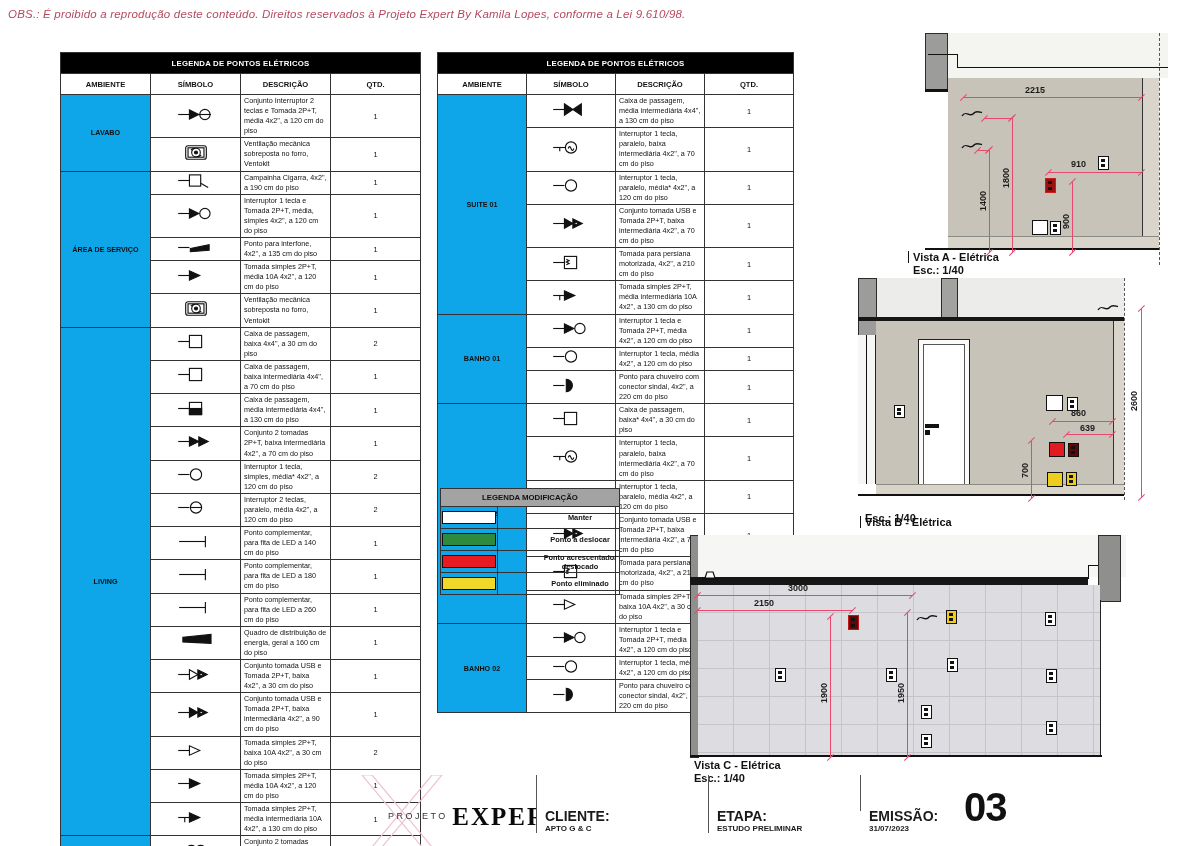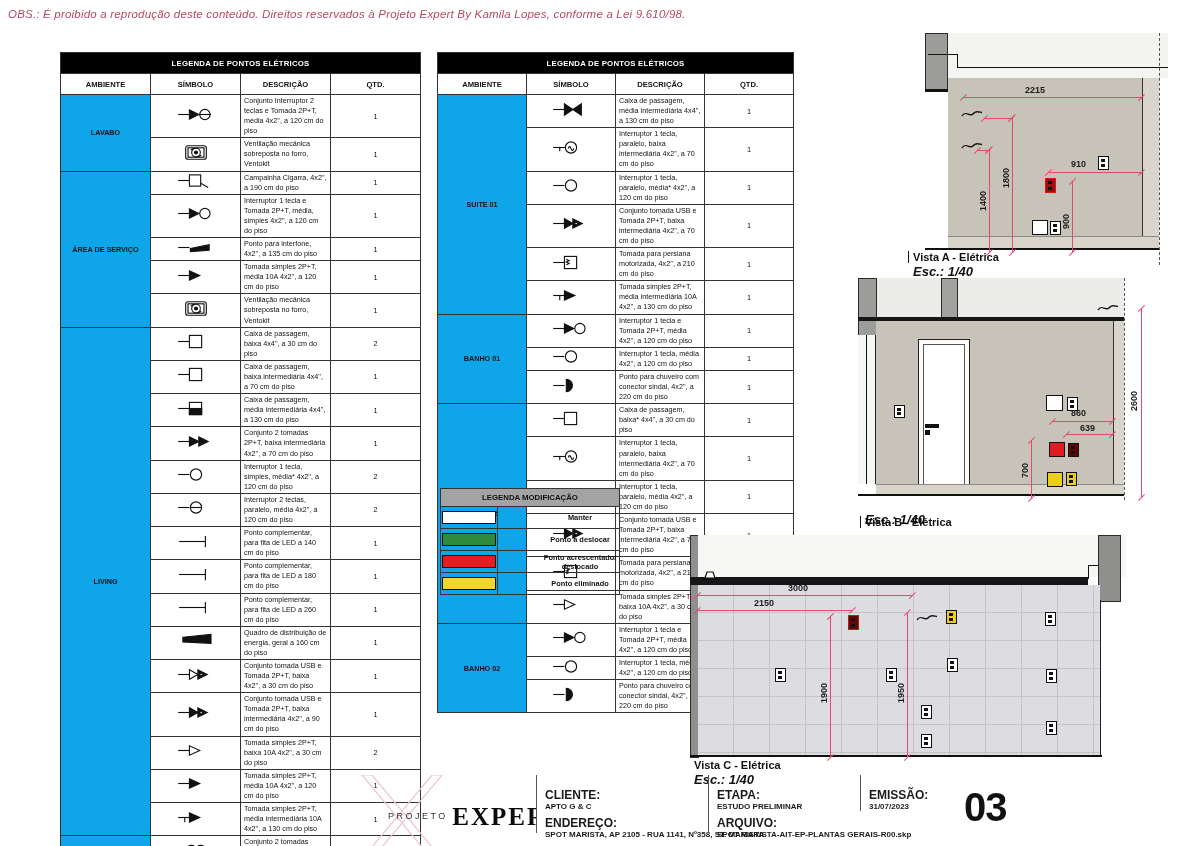--- a/index.html
+++ b/index.html
@@ -32,21 +32,21 @@
   .vista div{position:absolute;}
   .wall{background:var(--wall,#c8c3b9);}
   .band{background:#f4f4f1;}
   .colm{background:#9c9c9a;border:1px solid #2b2b2b;}
   .slab{background:#161616;}
   .base{background:#d8d4c9;border-top:1px solid #8a8a85;}
   .edge{background:#333;}
   .blk{background:#111;}
   .dash{border-left:1px dashed #555;width:0;}
   .vlabel{font-size:11px;font-weight:bold;border-left:1.2px solid #111;padding-left:4px;line-height:1.1;}
-  .vscale{font-size:13px;font-weight:bold;font-style:italic;}
+  .vscale{font-size:11px;font-weight:bold;}
   .dimh{height:0;border-top:1px solid var(--dim,#e8486d);}
   .dimv{width:0;border-left:1px solid var(--dim,#e8486d);}
   .dimh::before,.dimh::after{content:"";position:absolute;width:9px;height:1.2px;background:var(--dim,#e8486d);top:-1px;}
   .dimh::before{left:-4px;transform:rotate(-45deg);}
   .dimh::after{right:-4px;transform:rotate(-45deg);}
   .dimv::before,.dimv::after{content:"";position:absolute;width:9px;height:1.2px;background:var(--dim,#e8486d);left:-5px;}
   .dimv::before{top:-1px;transform:rotate(-45deg);}
   .dimv::after{bottom:-1px;transform:rotate(-45deg);}
   .dlab{position:absolute;font-size:9px;font-weight:600;color:#1c1c1c;}
   .dlab.v{transform:rotate(-90deg);transform-origin:left top;}
@@ -67,21 +67,21 @@
   .door .handle{position:absolute;left:6px;top:84px;width:14px;height:3.5px;background:#111;}
   .door .handle2{position:absolute;left:6px;top:90px;width:5px;height:5px;background:#111;}
   
   .footer{position:absolute;left:340px;top:775px;width:854px;height:71px;display:flex;align-items:flex-start;}
   .logo{position:relative;width:196px;height:71px;overflow:hidden;}
   .xmark{position:absolute;left:14px;top:-2px;width:96px;height:90px;}
   .brand{position:absolute;left:48px;top:28px;white-space:nowrap;}
   .brand .sm{font-size:9px;letter-spacing:2.5px;color:#333;vertical-align:6px;}
   .brand .big{font-size:25px;font-weight:bold;font-family:"Liberation Serif",serif;letter-spacing:2px;color:#0a0a0a;}
   .fcol{border-left:1px solid #555;padding:13px 8px 0 8px;height:58px;box-sizing:border-box;}
-  .fcol .lab{font-size:12px;font-weight:bold;color:#1a1a1a;}
+  .fcol .lab{font-size:14px;font-weight:bold;color:#1a1a1a;margin-top:20px;}
   .fcol .val{font-size:8px;font-weight:bold;color:#1a1a1a;margin-bottom:5px;white-space:nowrap;}
   .fcol.c1{width:172px;}
   .fcol.c2{width:158px;}
   .fcol.c3{width:152px;}
   .fcol.c4{width:78px;height:36px;}
   .pageno{font-size:40px;font-weight:bold;margin-left:26px;margin-top:10px;letter-spacing:-1px;}
 </style>
 </head>
 <body style="--dim: #e8486d; --disc: #b4495f; --wall: #c8c3b9;">
 

